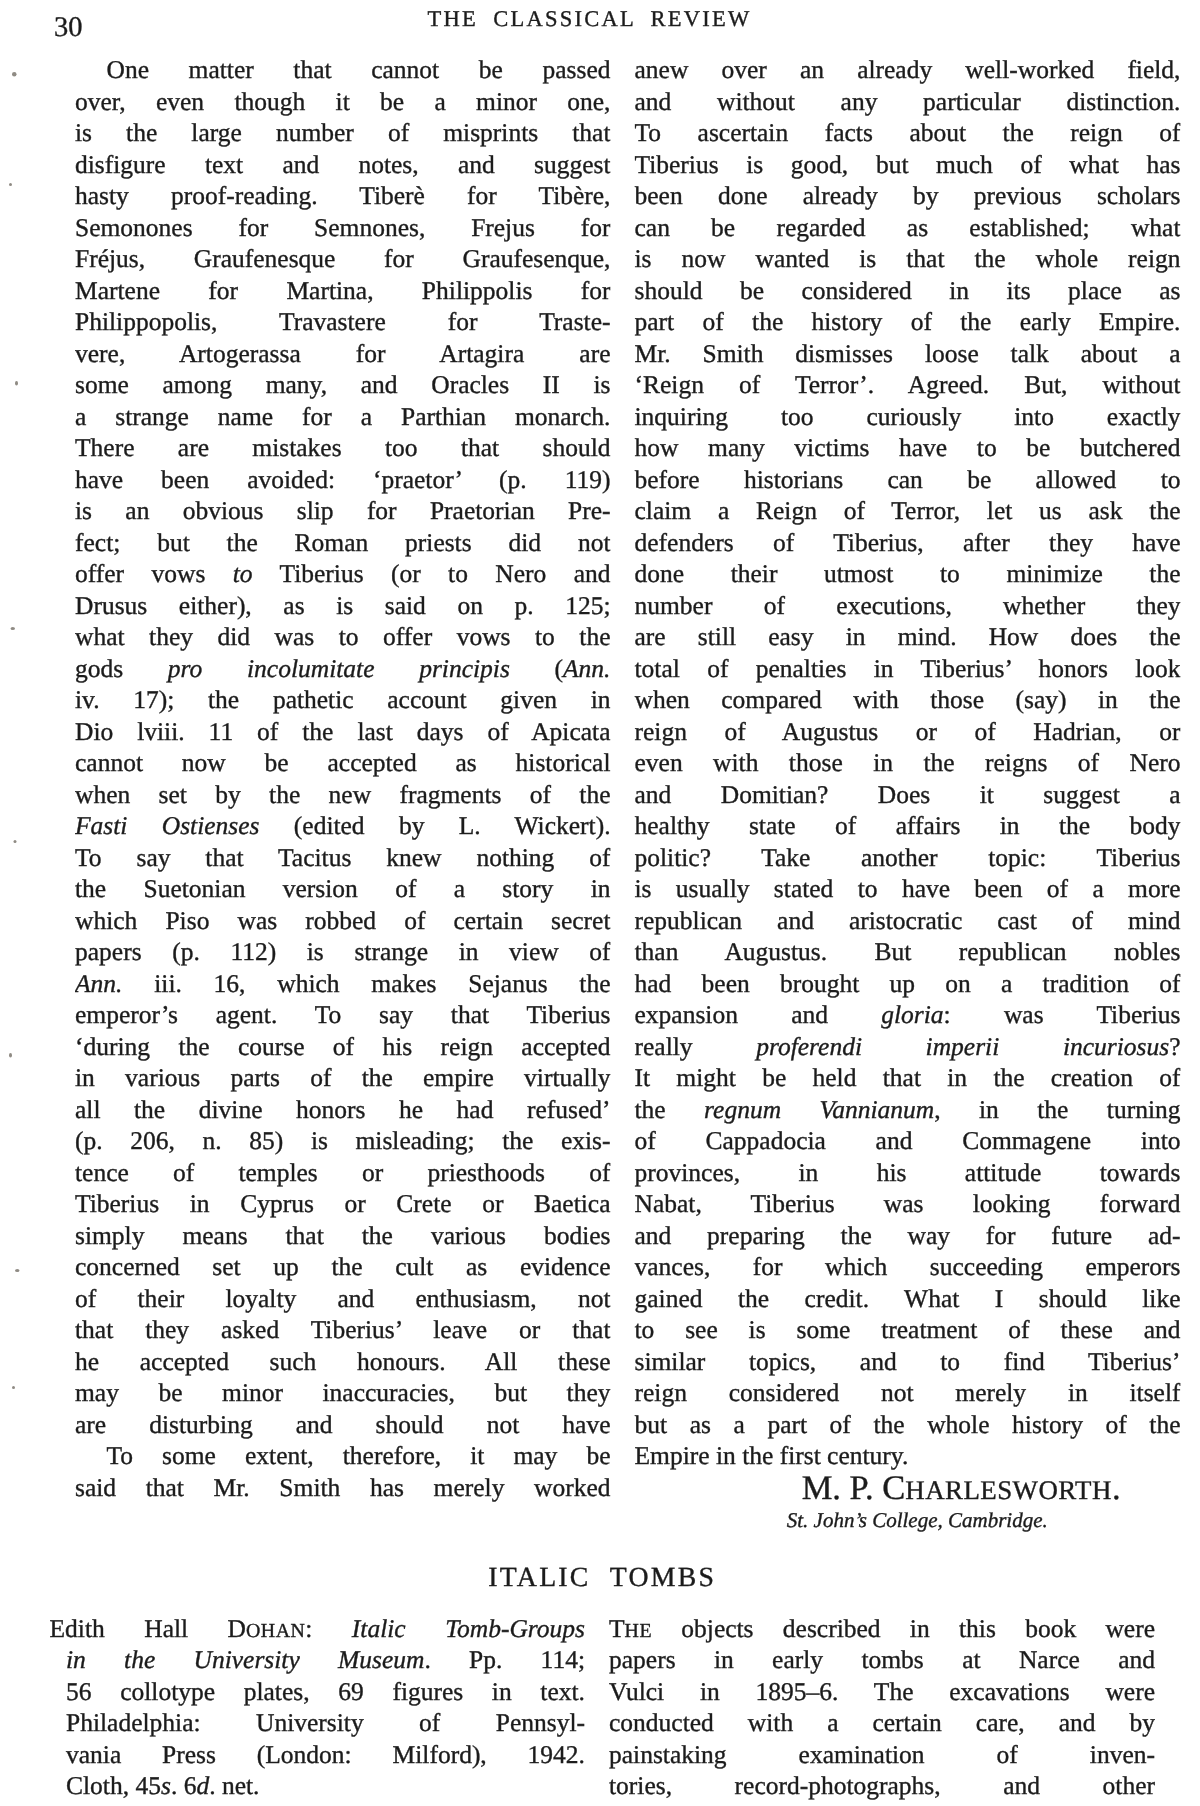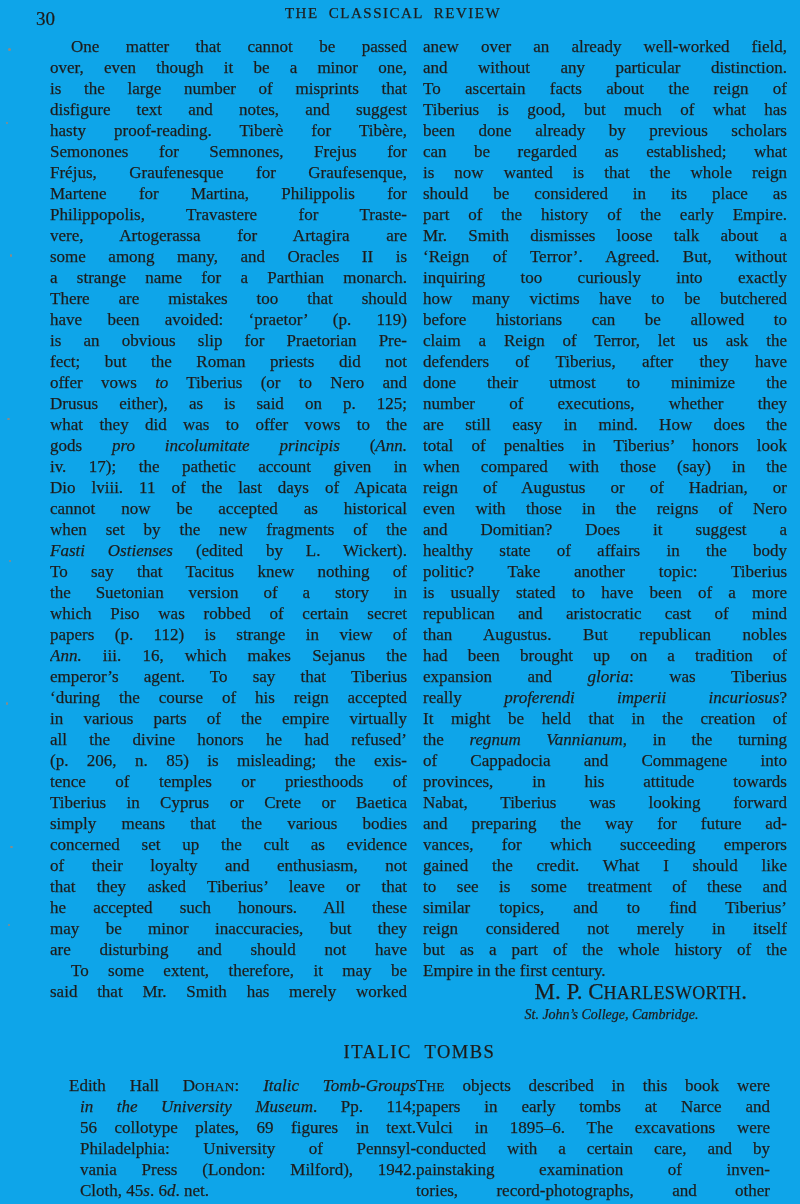--- a/index.html
+++ b/index.html
@@ -4,21 +4,21 @@
 <style>
   html,body { margin:0; padding:0; }
   body {
     width:800px; height:1204px;
     background:#e8e6e0;
     font-family:"Liberation Serif", serif;
   }
   .page {
     position:relative;
     width:800px; height:1204px;
-    background:#0ea5e9;
+    background:#ffffff;
     color:#1b1b1b;
     overflow:hidden;
     -webkit-text-stroke:0.25px #242424;
   }
   .header { position:absolute; top:5px; left:0; right:0; height:26px; }
   .page-number {
     position:absolute; left:36px; top:3px;
     font-size:19px;
   }
   .journal-title {
@@ -48,28 +48,28 @@
   .signature {
     font-size:23px; line-height:21px;
     text-align:right; padding-right:40px;
     margin-top:0px;
   }
   .affiliation {
     font-size:14px; line-height:21px;
     padding-left:13px;
     text-align:center;
   }
-  .section2 { position:absolute; top:1042px; left:33px; right:30px;margin-left:36px; }
+  .section2 { position:absolute; top:1042px; left:33px; right:30px; }
   .section2-heading {
     text-align:center;
     font-size:18.5px;
     letter-spacing:1.5px;
     word-spacing:7px;
   }
-  .cols2 { display:flex; margin-top:12px; }
+  .cols2 { display:flex; gap:16px; margin-top:12px; }
   .speck { position:absolute; background:#8f8b84; border-radius:50%; }
 </style>
 </head>
 <body>
 
 <div class="page">
 
   <div class="header">
     <div class="page-number">30</div>
     <div class="journal-title">THE CLASSICAL REVIEW</div>

